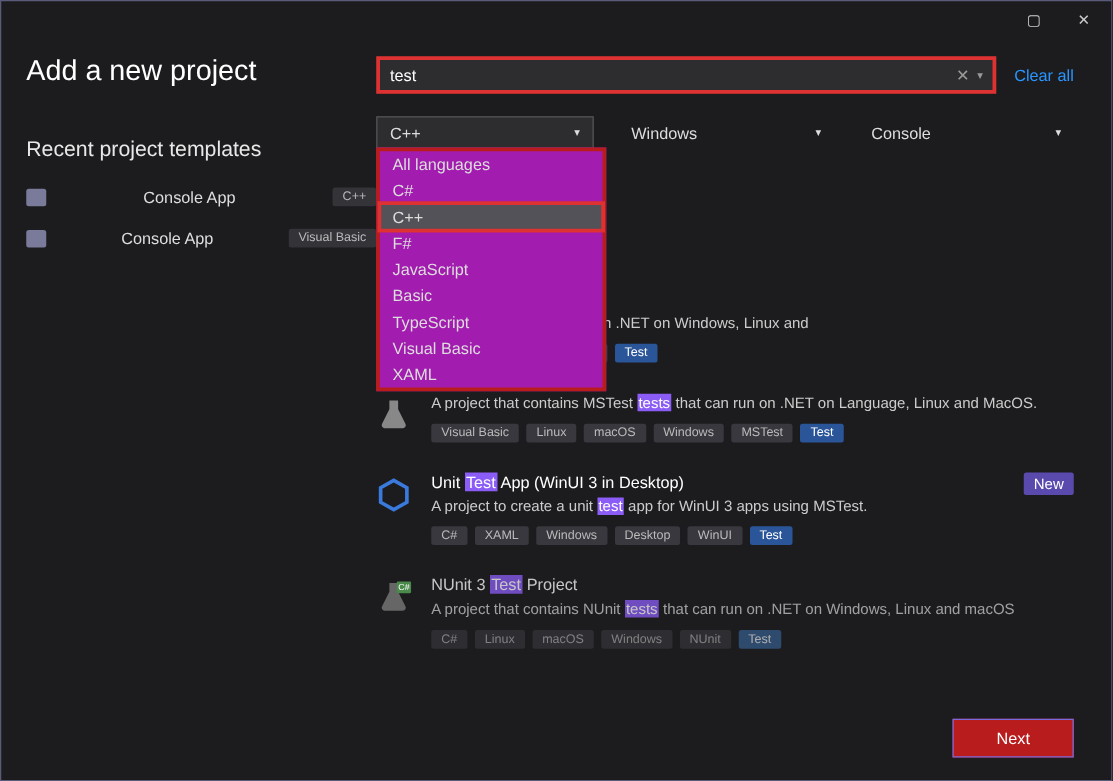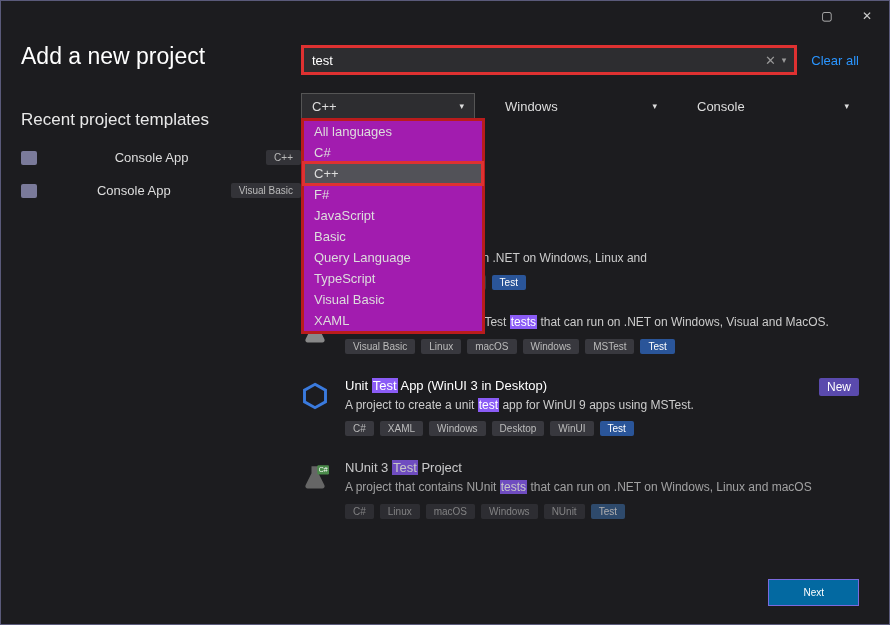--- a/index.html
+++ b/index.html
@@ -35,21 +35,21 @@
 .template .title { font-size: 13px; color: #fff; margin-bottom: 4px; }
 .template .desc { font-size: 12px; color: #ccc; line-height: 1.4; margin-bottom: 8px; }
 .template .tags { display: flex; gap: 6px; flex-wrap: wrap; }
 .tag { background: #38383e; color: #bbb; font-size: 10px; padding: 2px 8px; border-radius: 2px; }
 .tag.hl { background: #2a5599; color: #fff; }
 .new-badge { position: absolute; right: 0; background: #5a4aad; color: #fff; font-size: 12px; padding: 2px 8px; border-radius: 2px; }
 mark { background: #8b5cf6; color: #fff; padding: 0 1px; }
 .template.gray .body { opacity: 0.75; }
 .template.gray .tag { opacity: 0.85; }
 .footer { position: absolute; bottom: 18px; right: 30px; }
-.next-btn { background: #0369a1; border: 1px solid #7a6add; color: #fff; padding: 7px 34px; font-size: 10px; }
+.next-btn { background: #b91c1c; border: 1px solid #7a6add; color: #fff; padding: 7px 34px; font-size: 13px; }
 svg { display:block; }
 </style>
 </head>
 <body>
 
 <div class="window">
   <div class="titlebar">
     <div class="ctrl">▢</div>
     <div class="ctrl">✕</div>
   </div>
@@ -94,21 +94,20 @@
         </div>
       </div>
 
       <div class="dropdown">
         <div class="opt">All languages</div>
         <div class="opt">C#</div>
         <div class="opt hl">C++</div>
         <div class="opt">F#</div>
         <div class="opt">JavaScript</div>
         <div class="opt">Basic</div>
-        <div class="opt">Query Language</div>
         <div class="opt">TypeScript</div>
         <div class="opt">Visual Basic</div>
         <div class="opt">XAML</div>
       </div>
 
       <div class="results">
 
         <div class="template" style="padding-left:44px;padding-top:115px;">
           <div class="body">
             <div class="desc"><span>STest </span><mark>tests</mark><span> that can run on .NET on Windows, Linux and</span></div>
@@ -121,42 +120,42 @@
           </div>
         </div>
 
         <div class="template">
           <div class="ticon">
             <svg viewBox="0 0 24 24" width="28" height="28">
                 <path fill="#888" d="M9 2v6l-5 10a2 2 0 0 0 2 3h12a2 2 0 0 0 2-3l-5-10V2H9z"></path>
               </svg>
           </div>
           <div class="body">
-            <div class="desc"><span>A project that contains MSTest </span><mark>tests</mark><span> that can run on .NET on Windows, Visual and MacOS.</span></div>
+            <div class="desc"><span>A project that contains MSTest </span><mark>tests</mark><span> that can run on .NET on Language, Linux and MacOS.</span></div>
             <div class="tags">
               <span class="tag">Visual Basic</span>
               <span class="tag">Linux</span>
               <span class="tag">macOS</span>
               <span class="tag">Windows</span>
               <span class="tag">MSTest</span>
               <span class="tag hl">Test</span>
             </div>
           </div>
         </div>
 
         <div class="template" style="position:relative">
           <span class="new-badge" style="top:12px">New</span>
           <div class="ticon">
             <svg viewBox="0 0 24 24" width="28" height="28">
                 <polygon points="12,2 21,7 21,17 12,22 3,17 3,7" fill="none" stroke="#3a7add" stroke-width="2.5"></polygon>
               </svg>
           </div>
           <div class="body">
             <div class="title"><span>Unit </span><mark>Test</mark><span> App (WinUI 3 in Desktop)</span></div>
-            <div class="desc"><span>A project to create a unit </span><mark>test</mark><span> app for WinUI 9 apps using MSTest.</span></div>
+            <div class="desc"><span>A project to create a unit </span><mark>test</mark><span> app for WinUI 3 apps using MSTest.</span></div>
             <div class="tags">
               <span class="tag">C#</span>
               <span class="tag">XAML</span>
               <span class="tag">Windows</span>
               <span class="tag">Desktop</span>
               <span class="tag">WinUI</span>
               <span class="tag hl">Test</span>
             </div>
           </div>
         </div>

